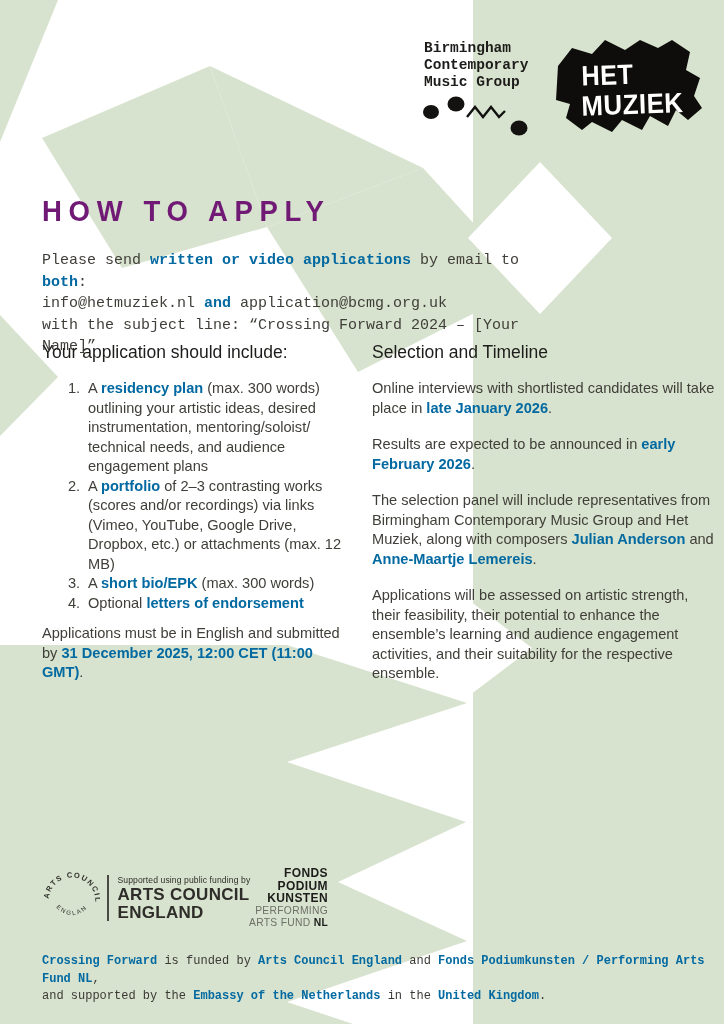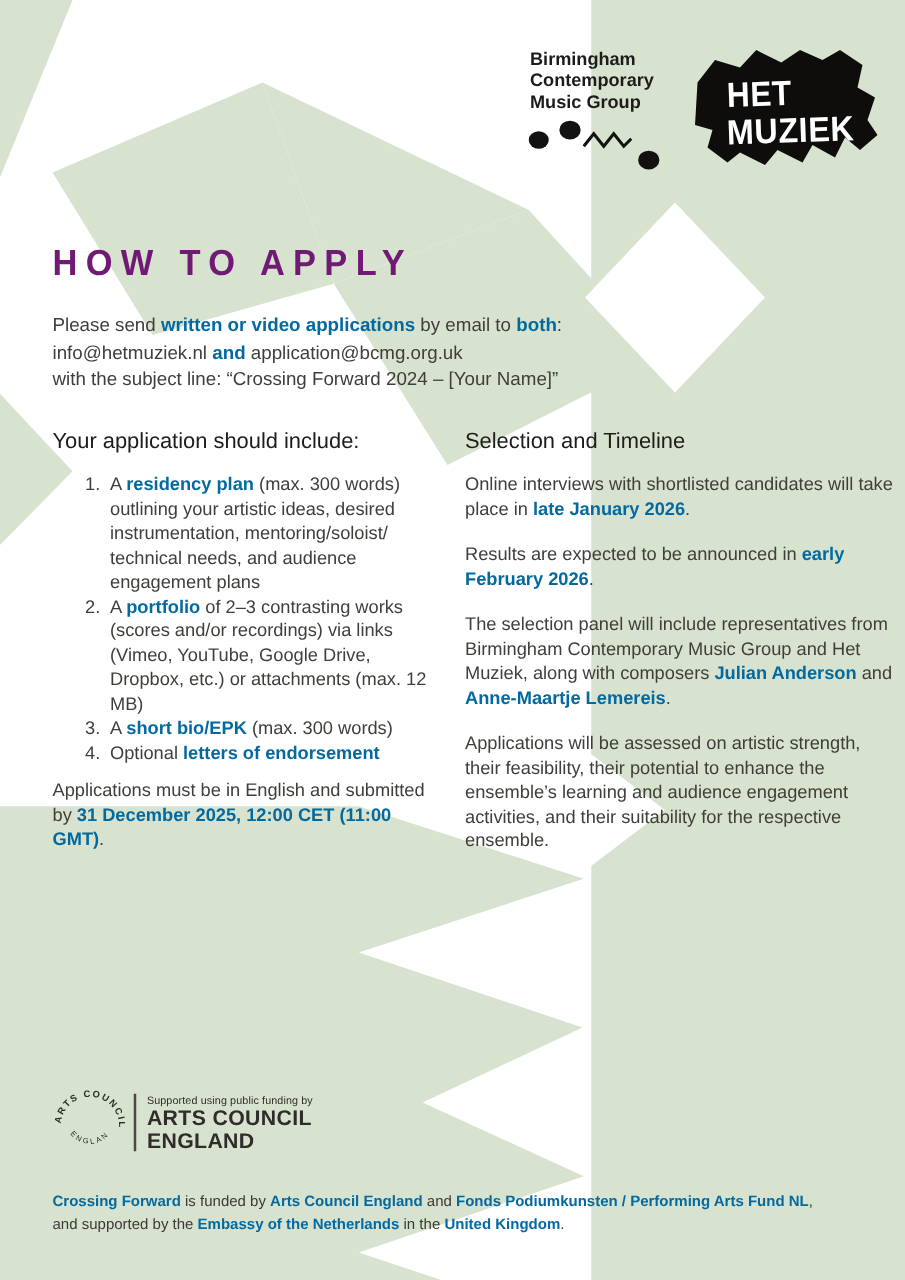--- a/index.html
+++ b/index.html
@@ -41,21 +41,21 @@
   .ace .divider{width:1.5px;height:46px;background:#4a4944;margin:0 9px 0 7px;}
   .ace .support{font-size:8.6px;line-height:12px;letter-spacing:.1px;}
   .ace .big{font-size:17px;line-height:18px;font-weight:800;letter-spacing:.3px;}
   .fonds{position:absolute;left:228px;top:867px;width:100px;text-align:right;}
   .fonds .fb{font-size:12px;line-height:12.5px;font-weight:800;color:#1d1c1a;letter-spacing:.4px;}
   .fonds .fl{font-size:10.3px;line-height:12px;color:#6e6f67;letter-spacing:.3px;}
   .fonds .fl b{color:#1d1c1a;}
 
   .footnote{position:absolute;left:42px;top:953px;width:670px;font-size:12px;
             line-height:17.5px;color:#3b3935;}
-  .line{display:block;}
+  .line{display:block;font-family:Liberation Mono, monospace;}
 </style>
 </head>
 <body>
 
 <div class="poster">
 
   <svg class="bg" viewBox="0 0 724 1024" aria-hidden="true">
     <rect x="0" y="0" width="724" height="1024" fill="#ffffff"></rect>
 
     <rect class="g" x="473" y="0" width="251" height="1024"></rect>
@@ -133,19 +133,26 @@
       </text>
     </svg>
     <div class="divider"></div>
     <div>
       <div class="support">Supported using public funding by</div>
       <div class="big">ARTS COUNCIL</div>
       <div class="big">ENGLAND</div>
     </div>
   </div>
 
+  <div class="fonds">
+    <div class="fb">FONDS</div>
+    <div class="fb">PODIUM</div>
+    <div class="fb">KUNSTEN</div>
+    <div class="fl">PERFORMING</div>
+    <div class="fl"><span>ARTS FUND </span><b>NL</b></div>
+  </div>
 
   <div class="footnote">
       <div class="line"><b>Crossing Forward</b><span> is funded by </span><b>Arts Council England</b><span> and </span><b>Fonds Podiumkunsten / Performing Arts Fund NL</b><span>,</span></div>
       <div class="line"><span>and supported by the </span><b>Embassy of the Netherlands</b><span> in the </span><b>United Kingdom</b><span>.</span></div>
     </div>
 
 </div>
 
 </body></html>

